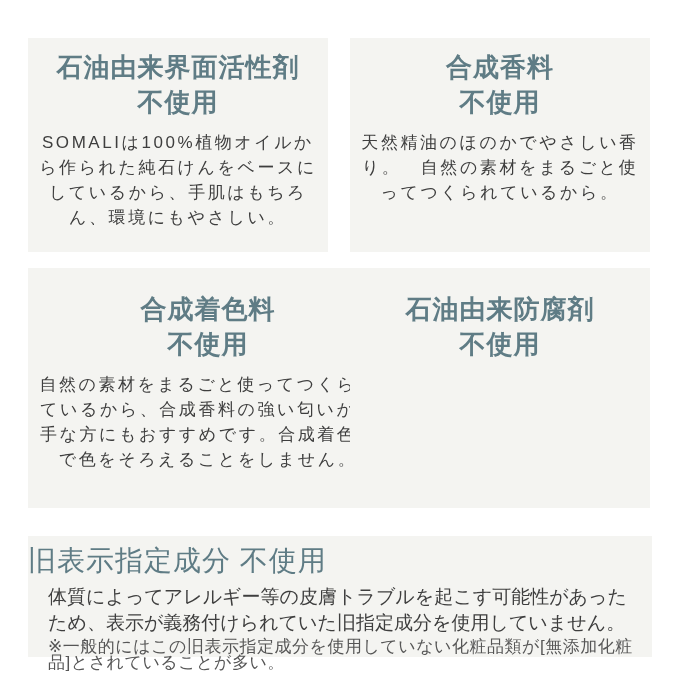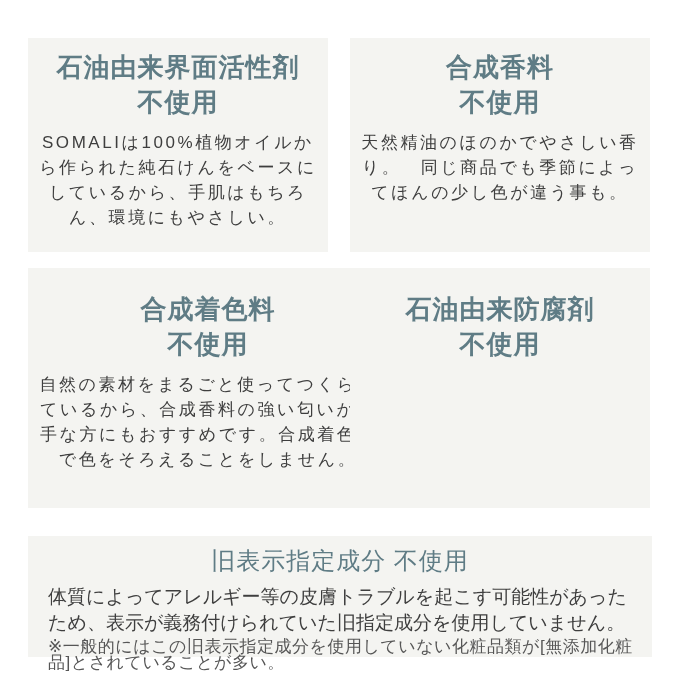--- a/index.html
+++ b/index.html
@@ -45,23 +45,23 @@
   .card-body{
     margin:10px 10px 0 10px;
     font-size:17px;
     line-height:25px;
     letter-spacing:0.15em;
     text-align:center;
     color:var(--body);
   }
   .footer-title{
     margin:0;
-    text-align:center;
+    text-align:left;
     color:var(--heading);
-    font-size:24px;
+    font-size:28px;
     font-weight:normal;
     line-height:38px;
     letter-spacing:1px;
   }
   .footer-body{
     margin:4px 12px 0 20px;
     font-size:19px;
     line-height:26px;
     letter-spacing:0;
     color:var(--body);
@@ -85,21 +85,21 @@
       <span class="line">不使用</span>
     </h2>
     <p class="card-body">SOMALIは100%植物オイルから作られた純石けんをベースにしているから、手肌はもちろん、環境にもやさしい。</p>
   </section>
 
   <section class="card pos-2">
     <h2 class="card-title">
       <span class="line">合成香料</span>
       <span class="line">不使用</span>
     </h2>
-    <p class="card-body">天然精油のほのかでやさしい香り。　同じ商品でも季節によってほんの少し色が違う事も。</p>
+    <p class="card-body">天然精油のほのかでやさしい香り。　自然の素材をまるごと使ってつくられているから。</p>
   </section>
 
   <section class="card pos-3">
     <h2 class="card-title">
       <span class="line">合成着色料</span>
       <span class="line">不使用</span>
     </h2>
     <p class="card-body">自然の素材をまるごと使ってつくられているから、合成香料の強い匂いが苦手な方にもおすすめです。合成着色料で色をそろえることをしません。</p>
   </section>
 

